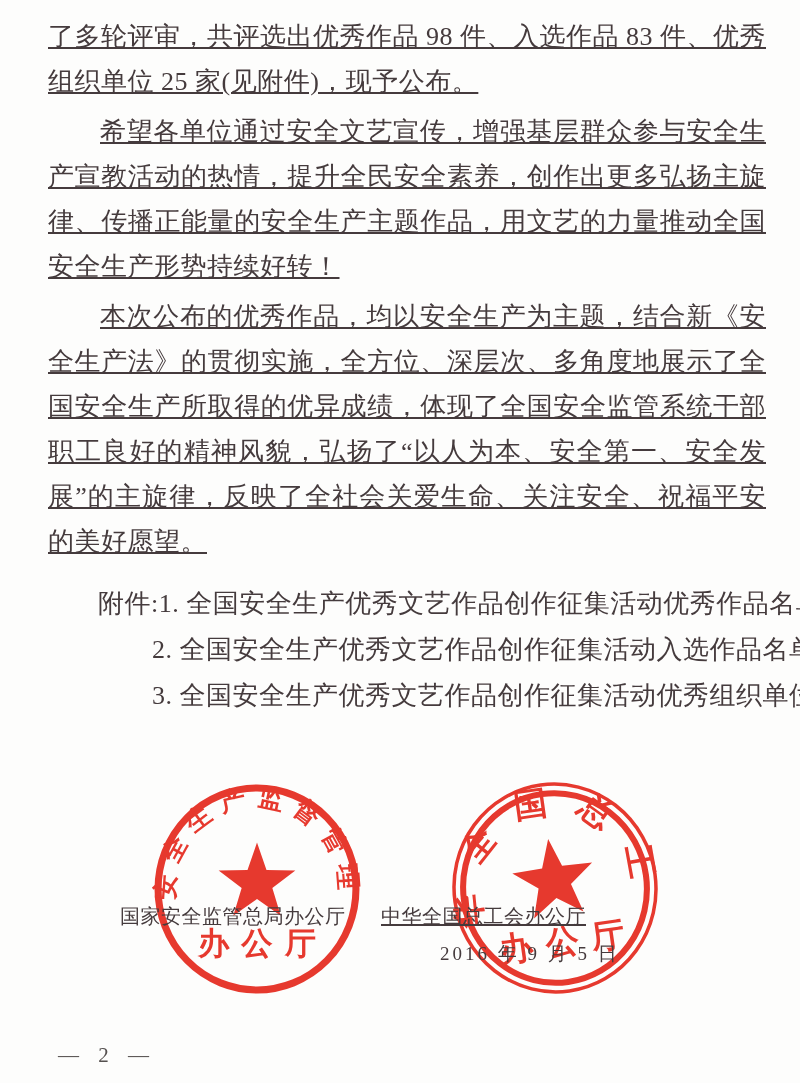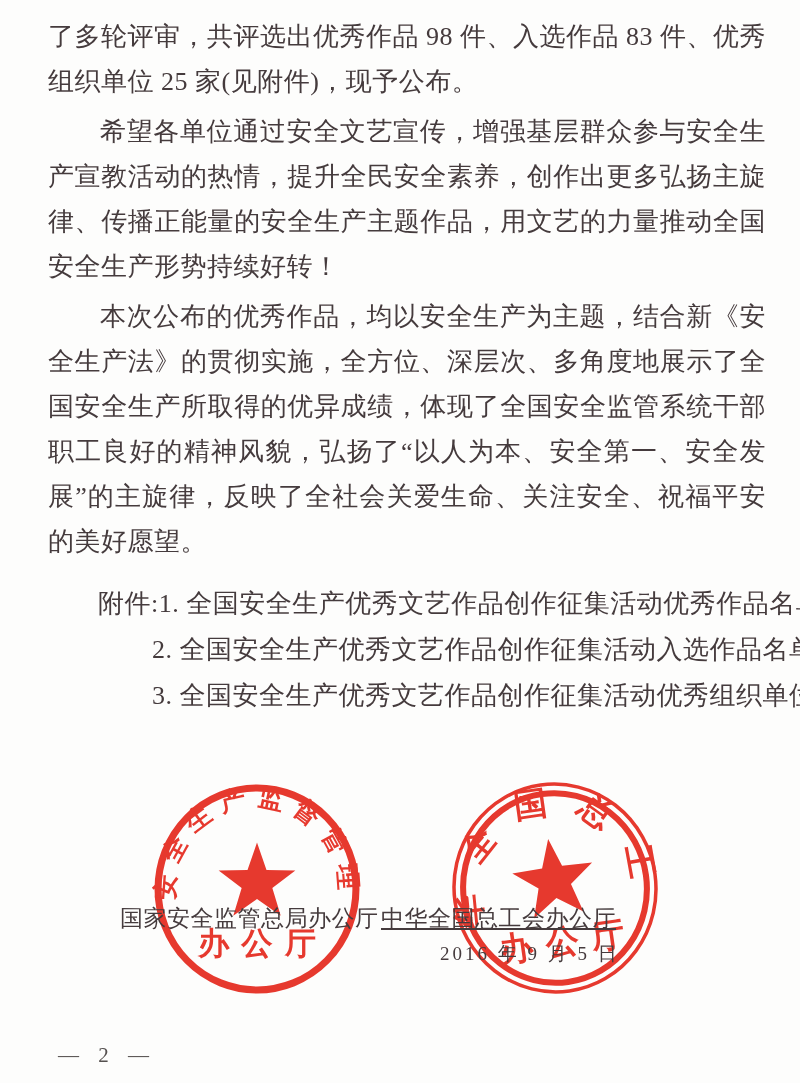--- a/index.html
+++ b/index.html
@@ -22,20 +22,21 @@
   }
   
   .body-text{
     position:absolute;
     left:48px; top:14px; width:718px;
     font-size:26px;
     line-height:45px;
     letter-spacing:0.5px;
     text-align:justify;
     text-justify:inter-ideograph;
+    text-decoration:underline;
   }
   .body-text p{margin:0 0 5px 0;}
   .body-text p.indent{text-indent:2em;}
   
   .attachments{
     position:absolute;
     left:98px; top:581px; width:680px;
     font-size:26px;
     line-height:46px;
     letter-spacing:0.5px;
@@ -60,21 +61,21 @@
     font-weight:bold;
     text-anchor:middle;
   }
   .seal-left .ring-text{font-size:25px; letter-spacing:10px;}
   .seal-left .inner-text{font-size:31px; letter-spacing:12px;}
   .seal-right .ring-text{font-size:33px; letter-spacing:25px;}
   .seal-right .inner-text{font-size:33px; letter-spacing:13px;}
   
   .sig{
     position:absolute; z-index:2;
-    font-size:23px; letter-spacing:0.5px;
+    font-size:20px; letter-spacing:0.5px;
     top:903px;
     white-space:nowrap;
   }
   .sig-left{left:120px;}
   .sig-right{left:381px;text-decoration:underline;}
   .doc-date{
     position:absolute; z-index:2;
     left:440px; top:941px;
     font-size:19px; letter-spacing:3px;
     white-space:nowrap;

